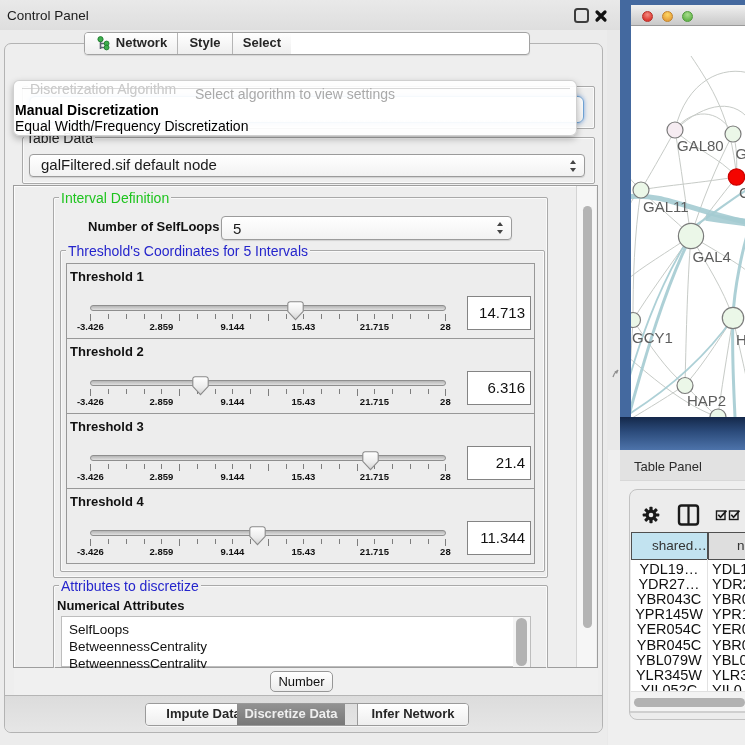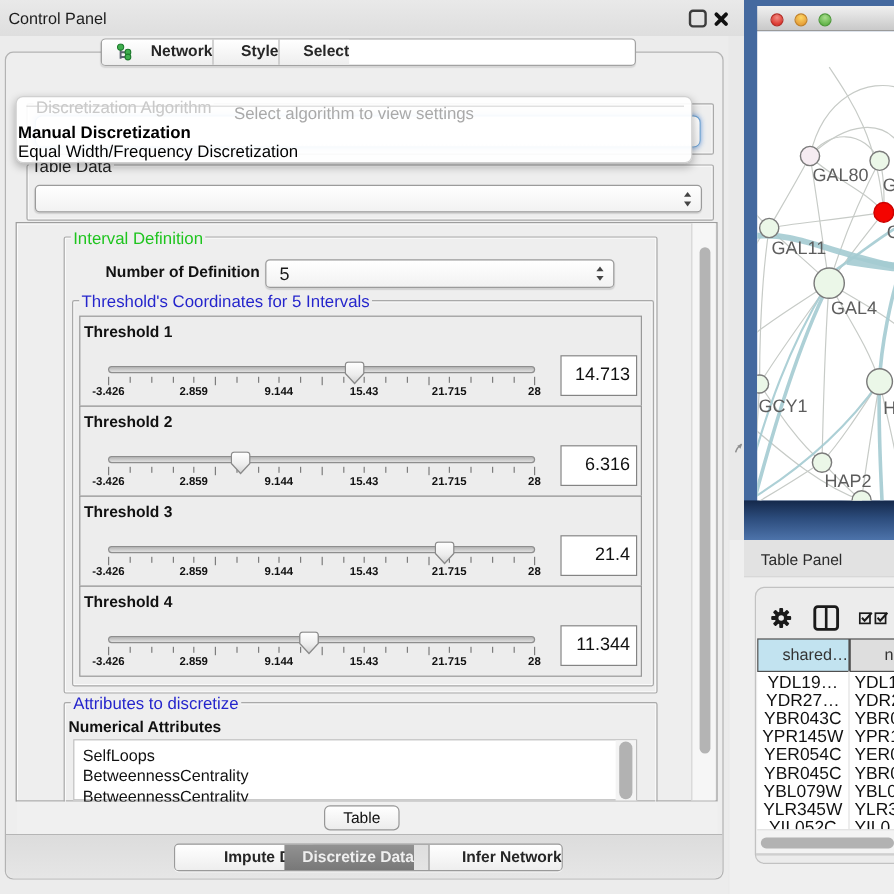--- a/index.html
+++ b/index.html
@@ -8,21 +8,21 @@
 .etched{border:1px solid #a9a9a9;border-radius:2px;box-shadow:inset 0 0 0 1px rgba(255,255,255,0.7);}
 .gtitle{position:absolute;font-size:14px;line-height:14px;background:#eeeeee;padding:0 2px;}
 .combo{position:absolute;background:linear-gradient(#ffffff,#f2f2f2);border:1px solid #9b9b9b;
   border-radius:4px;box-shadow:0 1px 1px rgba(0,0,0,0.12);font-size:15px;color:#1a1a1a;}
 .combo .ctext{position:absolute;left:11px;top:3px;}
 .carrows{position:absolute;right:7px;top:50%;width:7px;height:12px;margin-top:-6px;}
 .carrows:before{content:"";position:absolute;left:0;top:0;border-left:3.5px solid transparent;
   border-right:3.5px solid transparent;border-bottom:4.5px solid #444;}
 .carrows:after{content:"";position:absolute;left:0;bottom:0;border-left:3.5px solid transparent;
   border-right:3.5px solid transparent;border-top:4.5px solid #444;}
-.seg{position:absolute;top:0;height:100%;box-sizing:border-box;text-align:right;
+.seg{position:absolute;top:0;height:100%;box-sizing:border-box;text-align:center;
   font-size:13px;font-weight:bold;color:#262626;background:linear-gradient(#ffffff,#eeeeee);}
 .seg.dark{background:linear-gradient(#929292,#787878);color:#efefef;}
 .tick{position:absolute;width:1px;background:#7d7d7d;}
 .tlabel{position:absolute;font-size:9.5px;font-weight:bold;color:#111;transform:translateX(-50%);white-space:nowrap;}
 .vbox{position:absolute;width:57px;height:32px;background:#fff;border:1px solid #848484;
   font-size:15px;color:#111;text-align:right;line-height:32px;padding-right:5px;}
 .thbox{position:absolute;left:66px;width:467px;height:74px;background:#ededed;border:1px solid #989898;}
 .blab{position:absolute;font-size:13px;font-weight:bold;color:#111;line-height:13px;}
 .item{position:absolute;font-size:13.5px;color:#111;line-height:13px;white-space:nowrap;}
 </style></head>
@@ -33,21 +33,21 @@
 <svg class="abs" style="left:572px;top:6px" width="42" height="20" viewBox="0 0 42 20">
 <rect x="3" y="3" width="13" height="13" rx="2.5" fill="none" stroke="#3c3c3c" stroke-width="2"></rect>
 <path d="M25 4 L33 12 M33 4 L25 12" transform="translate(0,2)" stroke="#111" stroke-width="3.2" stroke-linecap="round"></path>
 </svg>
 <div class="abs" style="left:0;top:30px;width:607px;height:715px;background:#ececec;"></div>
 <div class="abs" style="left:607px;top:30px;width:13px;height:715px;background:#e9e9e9;"></div>
 <div class="abs" style="left:4px;top:43px;width:599px;height:690px;background:#eeeeee;border:1px solid #b3b3b3;border-radius:7px;box-sizing:border-box;"></div>
 <div class="abs" style="left:13px;top:185px;width:585px;height:483px;background:#eeeeee;border:1px solid #9d9d9d;box-sizing:border-box;box-shadow:inset 1px 1px 0 rgba(255,255,255,0.8);"></div>
 <div class="abs etched" style="left:53px;top:197px;width:493px;height:379px;"></div>
 <div class="gtitle" style="left:59px;top:191px;color:#1ec41e;">Interval Definition</div>
-<div class="blab" style="left:88px;top:220px;">Number of Definition</div>
+<div class="blab" style="left:88px;top:220px;">Number of SelfLoops</div>
 <div class="combo" style="left:221px;top:216px;width:289px;height:22px;">
     <span class="ctext">5</span>
     <span class="carrows"></span>
   </div>
 <div class="abs etched" style="left:60px;top:250px;width:483px;height:320px;"></div>
 <div class="gtitle" style="left:66px;top:244px;color:#2525cc;">Threshold's Coordinates for 5 Intervals</div>
 <div class="thbox" style="top:263px;"></div>
 <div class="blab" style="left:70px;top:270px;">Threshold 1</div>
 <div class="abs" style="left:90px;top:305px;width:356px;height:6px;border:1px solid #8e8e8e;border-radius:4px;background:linear-gradient(#b5b5b5,#e0e0e0);box-sizing:border-box;"></div>
 <div class="abs" style="left:85px;top:314px;width:368px;height:8px;">
@@ -232,21 +232,21 @@
 <div class="blab" style="left:57px;top:599px;">Numerical Attributes</div>
 <div class="abs" style="left:61px;top:616px;width:470px;height:51px;background:#ffffff;border:1px solid #bdbdbd;box-sizing:border-box;overflow:hidden;"></div>
 <div class="item" style="left:69px;top:623px;">SelfLoops</div>
 <div class="item" style="left:69px;top:640px;">BetweennessCentrality</div>
 <div class="item" style="left:69px;top:657px;">BetweennessCentrality</div>
 <div class="abs" style="left:513px;top:617px;width:17px;height:50px;background:#f4f4f4;"></div>
 <div class="abs" style="left:516px;top:618px;width:11px;height:48px;background:#b2b2b2;border-radius:6px;"></div>
 <div class="abs" style="left:14px;top:668px;width:584px;height:28px;background:#f0f0f0;"></div>
 <div class="abs" style="left:576px;top:186px;width:20px;height:481px;background:#f6f6f6;border-left:1px solid #d4d4d4;box-sizing:border-box;"></div>
 <div class="abs" style="left:583px;top:206px;width:9px;height:422px;background:#b4b4b4;border-radius:5px;"></div>
-<div class="abs" style="left:270px;top:671px;width:63px;height:21px;background:linear-gradient(#ffffff,#ececec);border:1px solid #979797;border-radius:5px;box-sizing:border-box;text-align:center;font-size:13px;color:#111;line-height:19px;">Table</div>
+<div class="abs" style="left:270px;top:671px;width:63px;height:21px;background:linear-gradient(#ffffff,#ececec);border:1px solid #979797;border-radius:5px;box-sizing:border-box;text-align:center;font-size:13px;color:#111;line-height:19px;">Number</div>
 <div class="abs" style="left:5px;top:695px;width:597px;height:37px;background:linear-gradient(#dcdcdc,#e6e6e6);border-top:1px solid #b5b5b5;border-radius:0 0 7px 7px;box-sizing:border-box;"></div>
 <div class="abs" style="left:145px;top:703px;width:322px;height:21px;border:1px solid #9a9a9a;border-radius:4px;overflow:hidden;box-shadow:0 1px 0 rgba(255,255,255,0.6);">
 <div class="seg" style="left:0;width:115px;line-height:20px;">Impute Data</div>
 <div class="seg dark" style="left:91px;width:108px;line-height:20px;">Discretize Data</div>
 <div class="seg" style="left:211px;width:111px;line-height:20px;border-left:1px solid #9a9a9a;">Infer Network</div>
 </div>
 <div class="abs" style="left:84px;top:32px;width:444px;height:21px;border:1px solid #a2a2a2;border-radius:4px;overflow:hidden;background:#fff;box-shadow:0 1px 1px rgba(0,0,0,0.1);">
 <div class="seg" style="left:0;width:92px;line-height:20px;padding-left:0;">
 <svg style="position:absolute;left:11px;top:3px;" width="15" height="15" viewBox="0 0 15 15">
 <path d="M4.5,5 v8 M4.5,7.5 h5 M4.5,11.5 h5" stroke="#5c6370" stroke-width="1.6" fill="none"></path>
@@ -256,20 +256,21 @@
 </svg><span style="margin-left:21px;">Network</span></div>
 <div class="seg" style="left:92px;width:55px;line-height:20px;border-left:1px solid #b5b5b5;">Style</div>
 <div class="seg" style="left:147px;width:59px;line-height:20px;border-left:1px solid #b5b5b5;">Select</div>
 </div>
 <div class="abs etched" style="left:22px;top:86px;width:571px;height:41px;"></div>
 <div class="gtitle" style="left:28px;top:82px;color:#333;">Discretization Algorithm</div>
 <div class="combo" style="left:29px;top:96px;width:553px;height:25px;border:1.5px solid #6fa3d4;border-radius:6px;box-shadow:0 0 4px rgba(100,150,220,0.85);"></div>
 <div class="abs etched" style="left:22px;top:137px;width:571px;height:45px;"></div>
 <div class="gtitle" style="left:24px;top:131px;color:#222;background:#eeeeee;">Table Data</div>
 <div class="combo" style="left:29px;top:154px;width:554px;height:21px;">
+    <span class="ctext" style="top:1px;">galFiltered.sif default node</span>
     <span class="carrows"></span>
   </div>
 <svg class="abs" style="left:611px;top:369px;" width="10" height="10" viewBox="0 0 10 10">
     <path d="M7,1 Q3,4 2,8" fill="none" stroke="#8f8f8f" stroke-width="1.3"></path>
     <path d="M7.5,1 L3.4,2.4 L6,5 z" fill="#8f8f8f"></path>
   </svg>
 <div class="abs" style="left:13px;top:80px;width:564px;height:56px;background:rgba(255,255,255,0.93);
  border:1px solid rgba(150,150,150,0.45);border-radius:6px;box-sizing:border-box;box-shadow:0 3px 7px rgba(0,0,0,0.28);"></div>
 <div class="abs" style="left:22px;top:88px;width:548px;height:1px;background:rgba(150,150,150,0.35);"></div>
 <div class="abs" style="left:28px;top:82px;font-size:14px;color:#c9c9c9;line-height:14px;background:rgba(255,255,255,0);padding:0 2px;">Discretization Algorithm</div>

